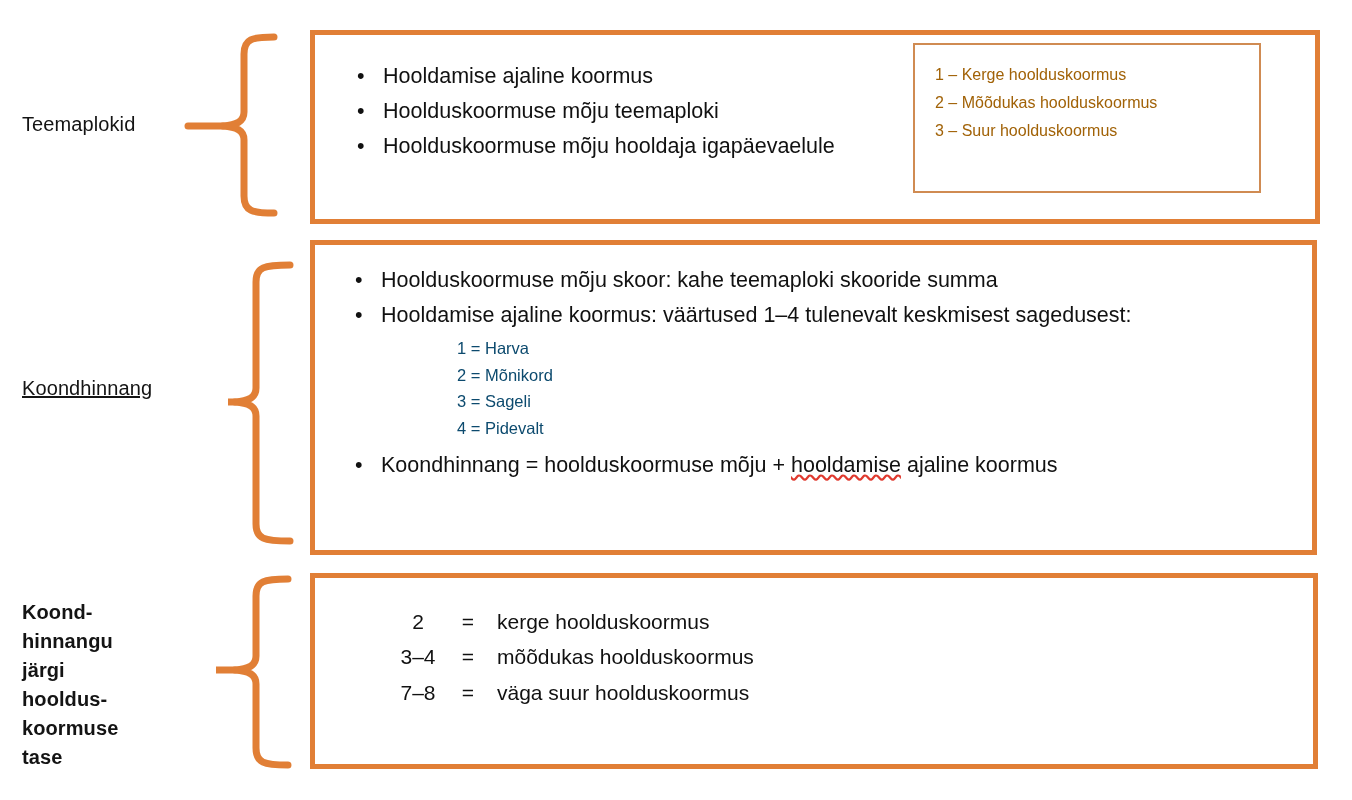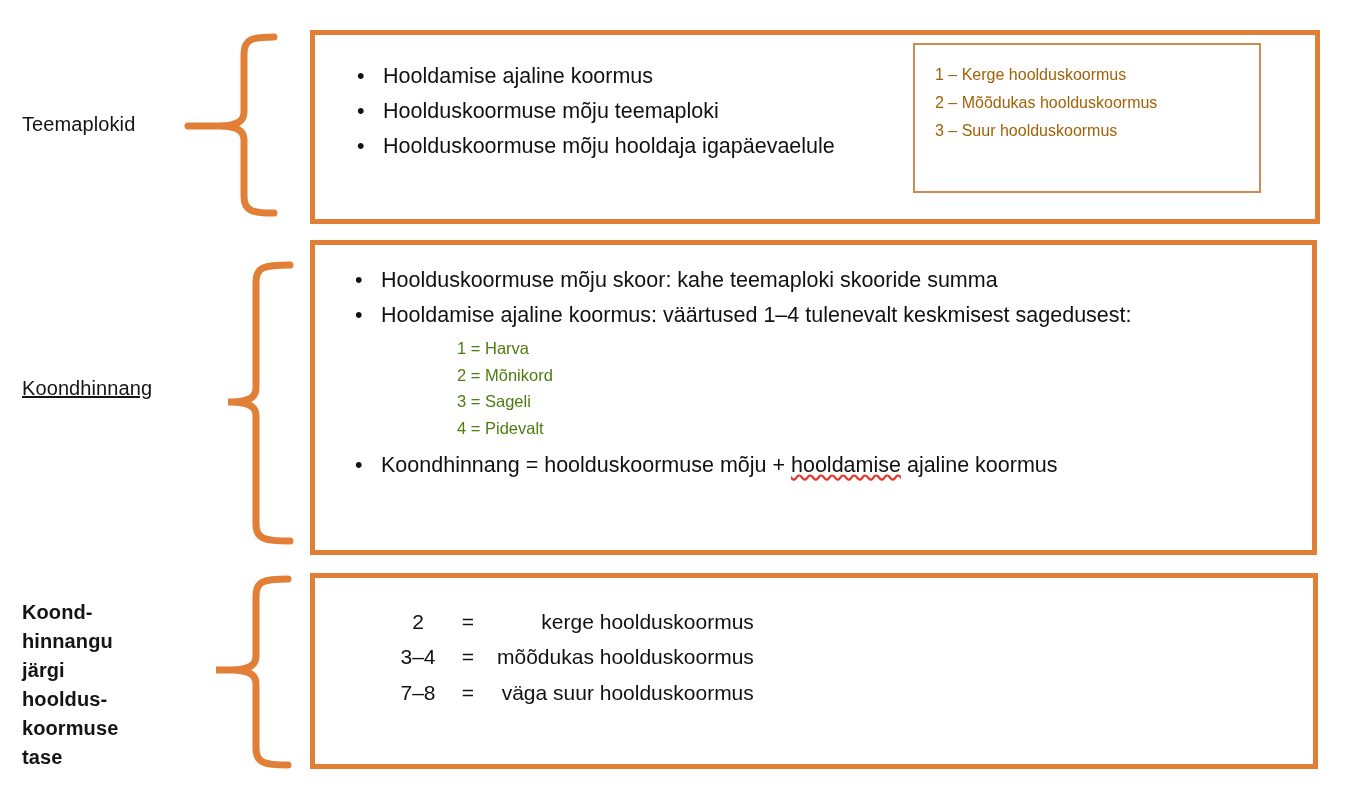--- a/index.html
+++ b/index.html
@@ -81,21 +81,21 @@
   }
 
   
   .sub-scale {
     margin: 2px 0 6px 0;
     padding-left: 76px;
   }
   .sub-scale .sub-line {
     font-size: 16.5px;
     line-height: 1.63;
-    color: #4d7c0f;
+    color: #0c4a6e;
   }
 
   
   .misspell {
     text-decoration: underline;
     text-decoration-color: #E03A2F;
     text-decoration-style: wavy;
     text-decoration-skip-ink: none;
     text-underline-offset: 2px;
     margin-top: 40px;
@@ -118,21 +118,21 @@
     text-align: center;
     min-width: 62px;
     padding-right: 6px;
   }
   .level-table td.eq {
     text-align: center;
     width: 26px;
     padding-right: 16px;
   }
   .level-table td.desc {
-    text-align: right;
+    text-align: left;
   }
 </style>
 </head>
 <body>
 
 <div class="section">
 
   <div class="side-label" style="left:22px; top:110px;">Teemaplokid</div>
 
   <div class="brace" style="left:176px; top:30px;">

